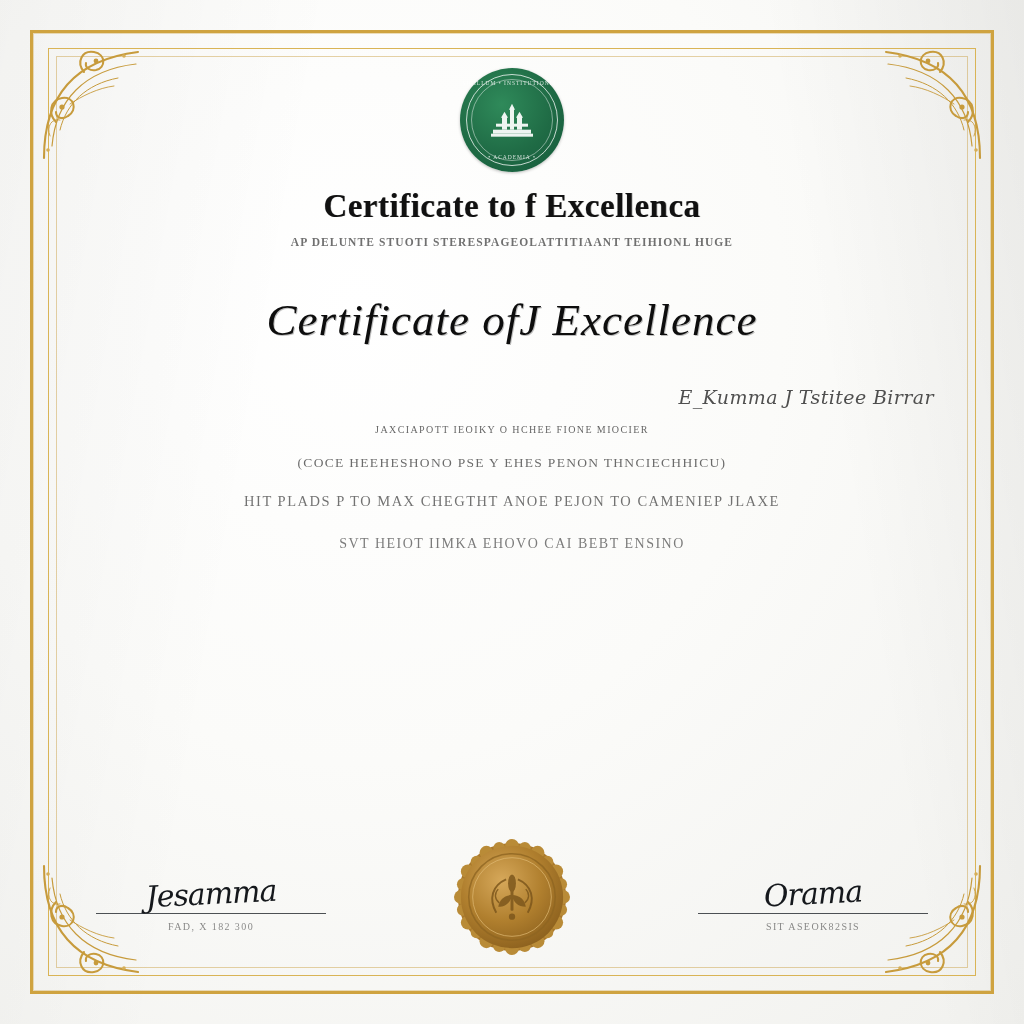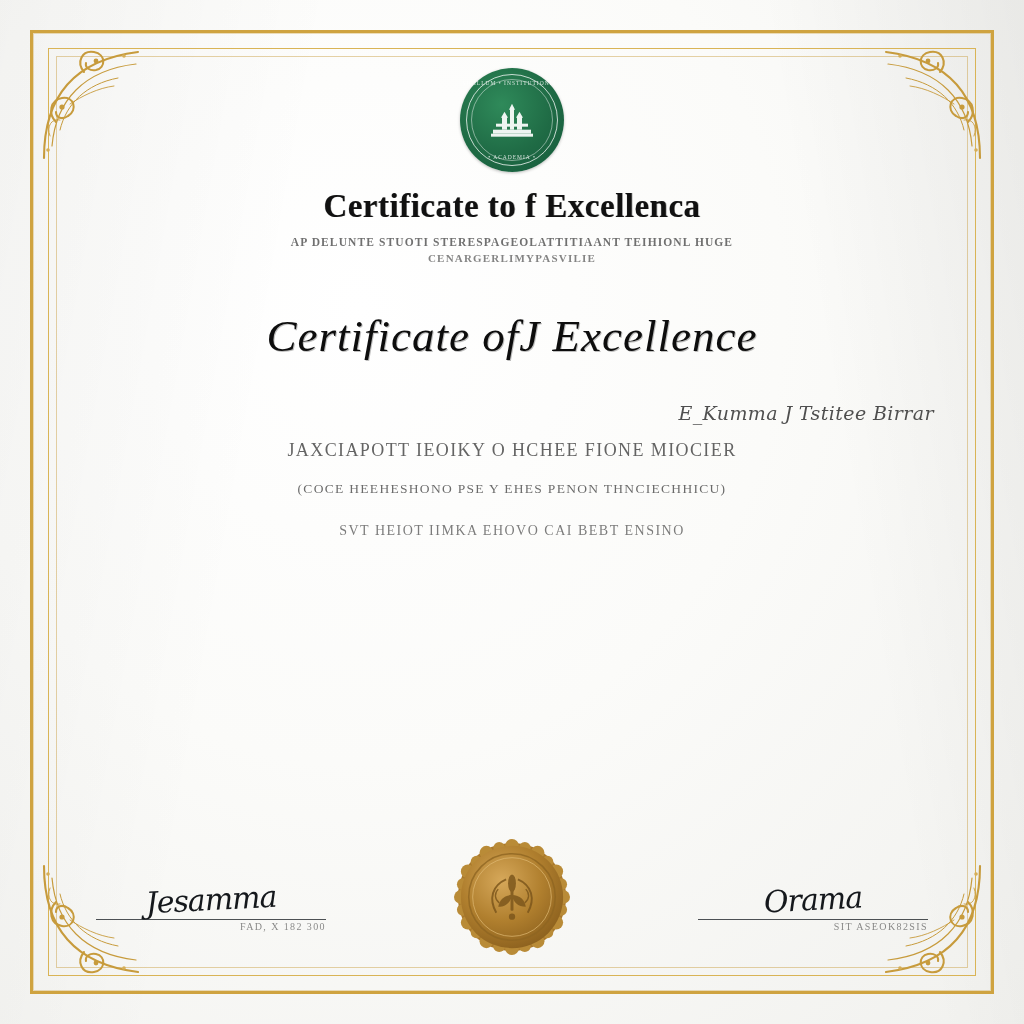--- a/index.html
+++ b/index.html
@@ -159,21 +159,21 @@
     font-family: "DejaVu Serif", serif;
     font-style: italic;
     font-size: 19px;
     color: #2a2a2a;
     opacity: 0.82;
     letter-spacing: 0.4px;
     text-align: right;
   }
   .line-caps {
     margin-top: 16px;
-    font-size: 18px;
+    font-size: 10px;
     letter-spacing: 1.4px;
     color: #2f2f2f;
     opacity: 0.74;
     text-transform: uppercase;
   }
   .line-paren {
     margin-top: 20px;
     font-size: 13.5px;
     letter-spacing: 1.3px;
     color: #333;
@@ -258,27 +258,26 @@
     white-space: nowrap;
     letter-spacing: -1px;
     margin-bottom: 4px;
   }
   .sig-rule {
     height: 1px;
     background: #22272c;
     opacity: 0.8;
   }
   .sig-label {
-    margin-top: 1px;
+    margin-top: 7px;
     font-size: 10px;
     letter-spacing: 1.4px;
     color: #3d3d3d;
     opacity: 0.6;
     text-transform: uppercase;
-    text-align: right;
   }
 </style>
 </head>
 <body>
 
 <div class="page">
 
   <div class="paper-shade"></div>
 
   <div class="frame-outer"></div>
@@ -371,27 +370,27 @@
           <polygon points="30.5,8 27,14 34,14"></polygon>
           <rect x="7" y="20" width="32" height="3"></rect>
           <rect x="4" y="26" width="38" height="4"></rect>
           <rect x="2" y="30" width="42" height="3"></rect>
         </g>
       </svg>
     </div>
 
     <div class="head-title">Certificate to f Excellenca</div>
     <div class="head-sub1">AP DELUNTE STUOTI STERESPAGEOLATTITIAANT TEIHIONL HUGE</div>
-    <div class="head-sub2">CENARGERLIMYPASVILIE</div>
 
     <div class="script-title">Certificate ofJ Excellence</div>
 
     <div class="recipient">E_Kumma J Tstitee Birrar</div>
     <div class="line-caps">JAXCIAPOTT IEOIKY O HCHEE FIONE MIOCIER</div>
     <div class="line-paren">(COCE HEEHESHONO PSE Y EHES PENON THNCIECHHICU)</div>
+    <div class="line-caps3">HIT PLADS P TO MAX CHEGTHT ANOE PEJON TO CAMENIEP JLAXE</div>
     <div class="line-caps4">SVT HEIOT IIMKA EHOVO CAI BEBT ENSINO</div>
 
   </div>
 
   <div class="signatures">
     <div class="sig-block">
       <div class="sig-mark">Jesamma</div>
       <div class="sig-rule"></div>
       <div class="sig-label">Fad, X 182 300</div>
     </div>

